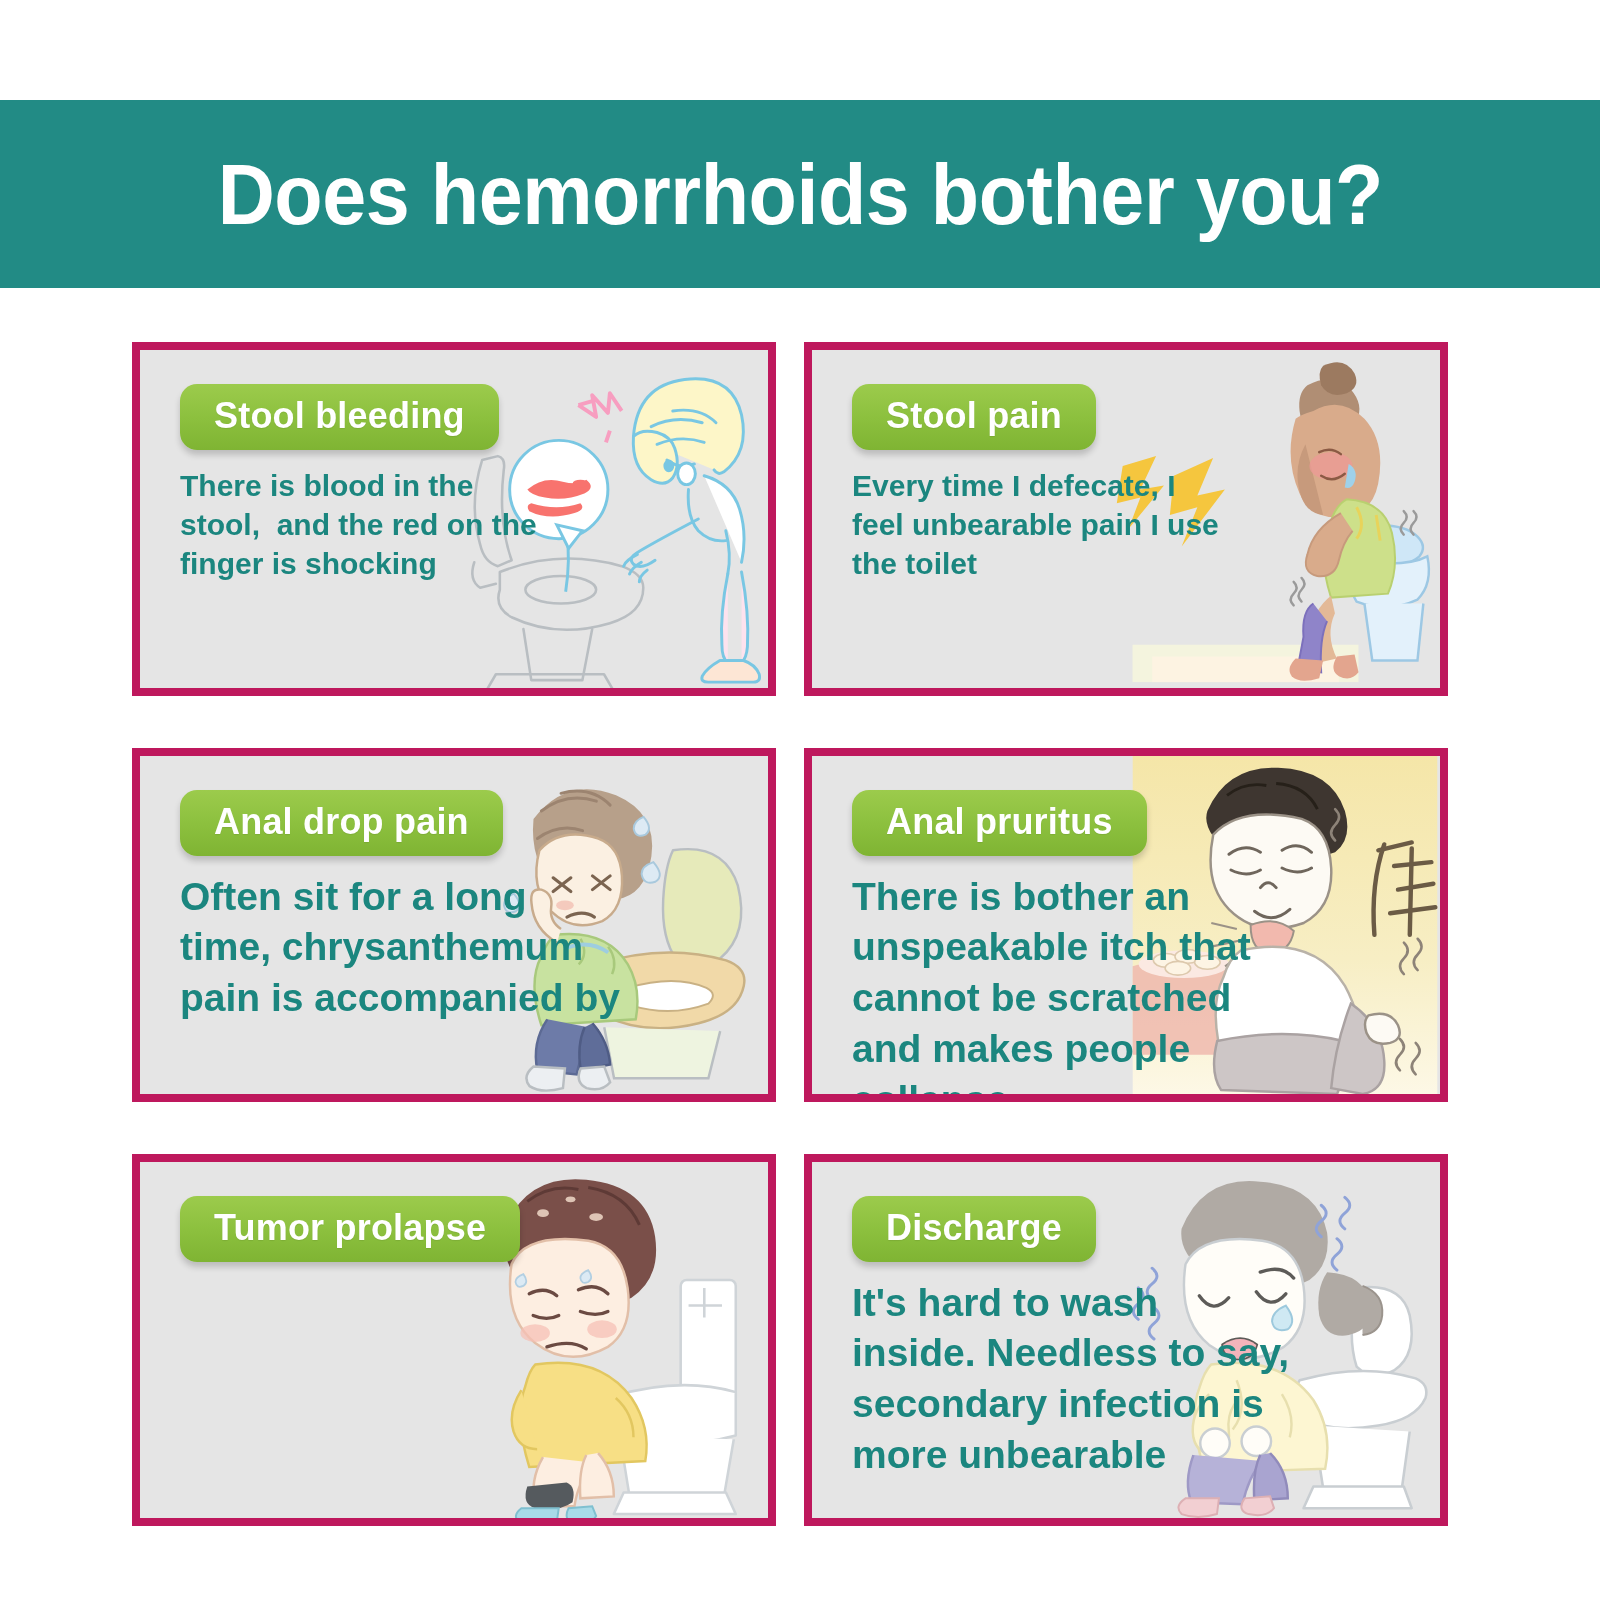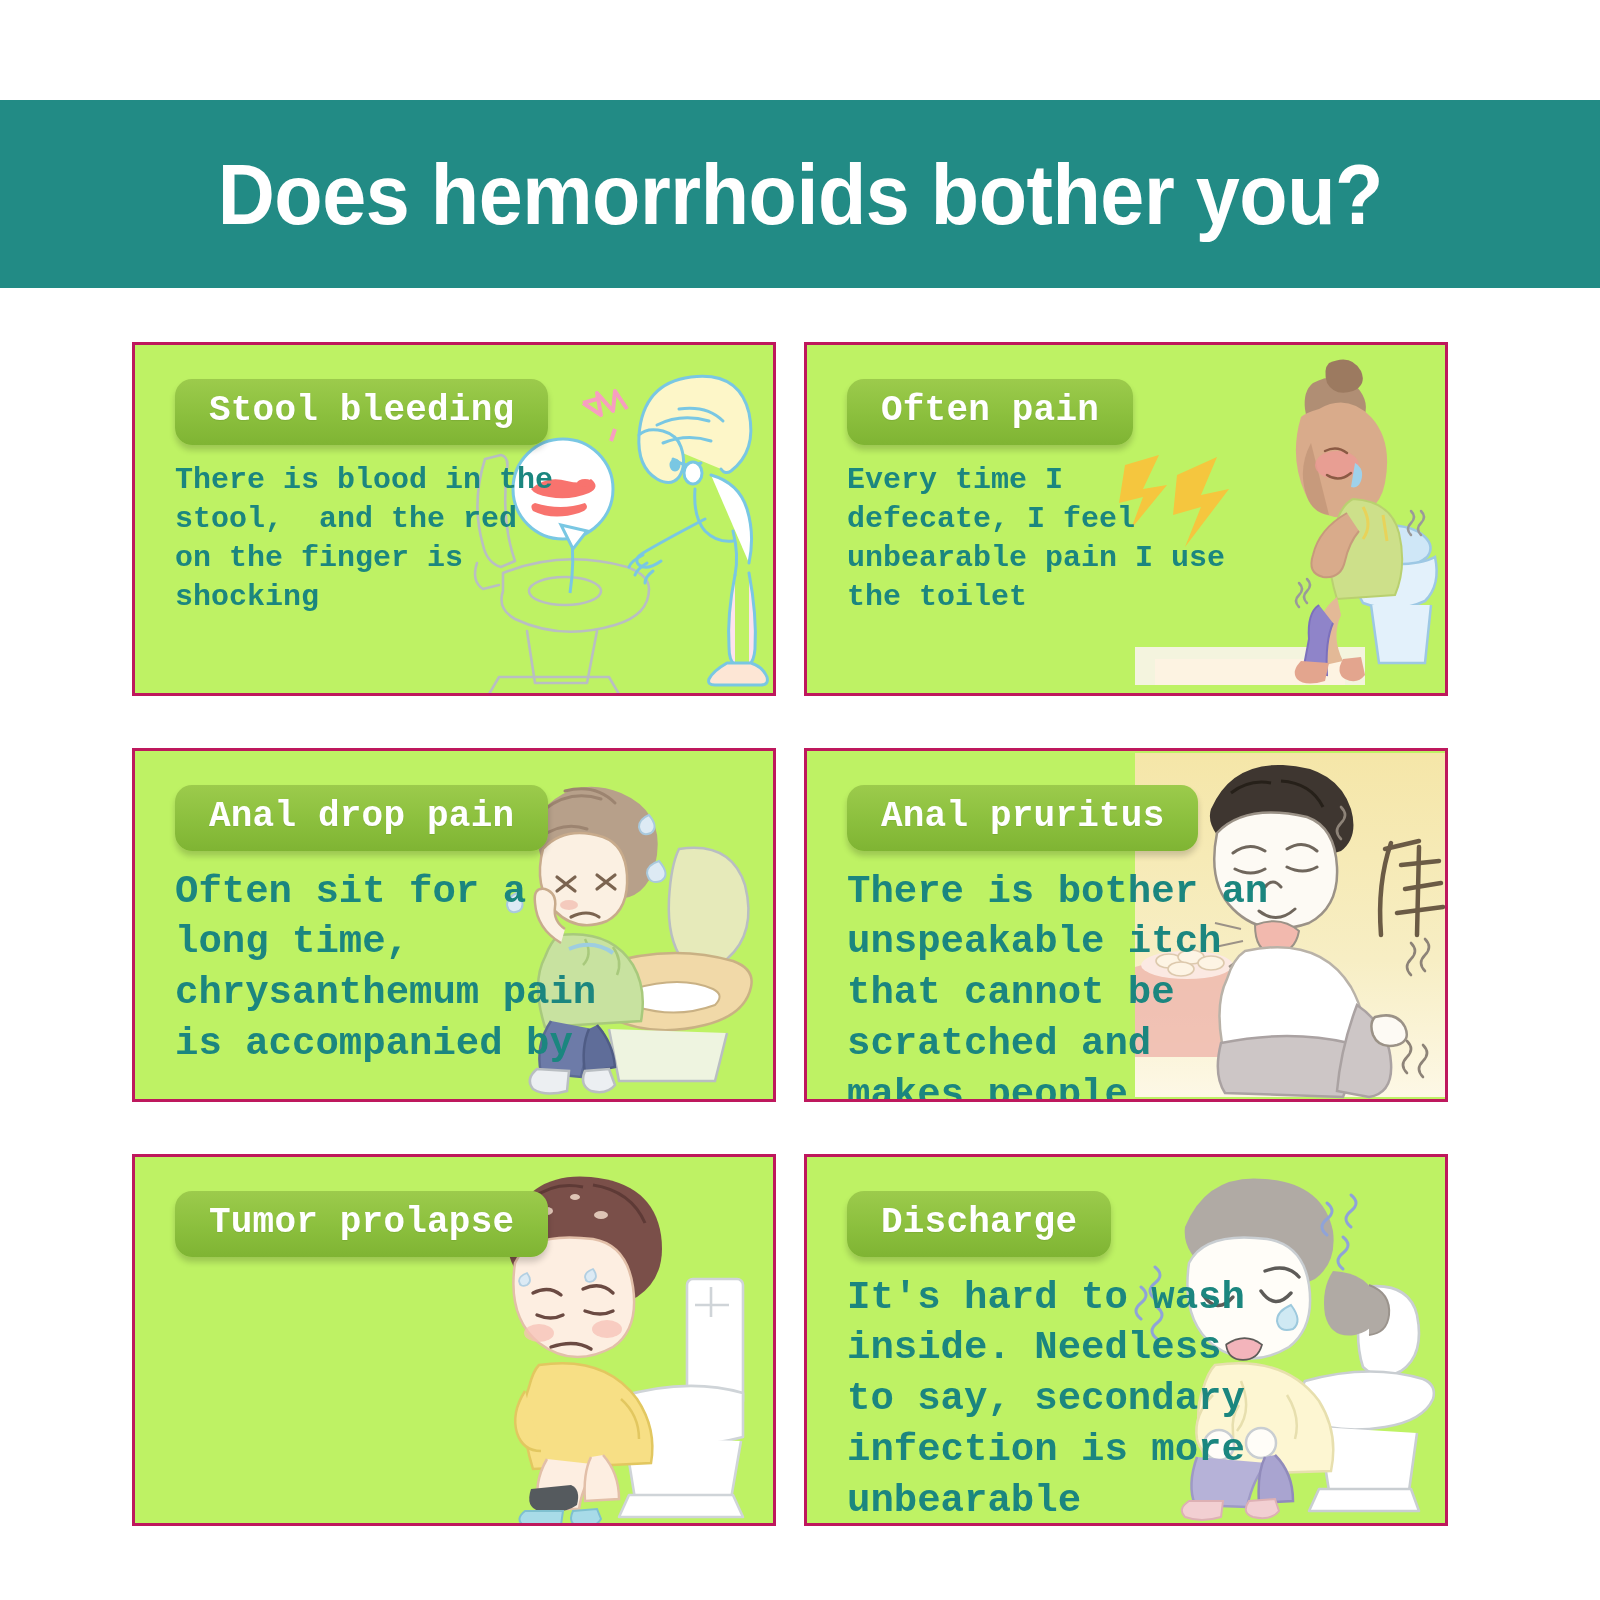--- a/index.html
+++ b/index.html
@@ -35,24 +35,23 @@
     left: 132px; top: 342px;
     width: 1316px;
     display: grid;
     grid-template-columns: 644px 644px;
     grid-template-rows: 354px 354px 372px;
     column-gap: 28px;
     row-gap: 52px;
   }
   .card {
     position: relative;
-    background: #bef264;
-    border: 3px solid #be185d;
+    background: #e5e5e5;
+    border: 8px solid #be185d;
     overflow: hidden;
-    font-family: Liberation Mono, monospace;
   }
   .card-text {
     position: absolute;
     left: 40px; top: 34px;
     width: 380px;
     z-index: 4;
   }
   .badge {
     display: inline-block;
     padding: 13px 34px 15px 34px;
@@ -197,21 +196,21 @@
 
             <g fill="none" stroke="#9a9a9a" stroke-width="2.5" stroke-linecap="round">
               <path d="M184 236 q6 6 0 12 q-6 6 0 12 M192 232 q6 6 0 12 q-6 6 0 12"></path>
               <path d="M296 164 q6 6 0 12 q-6 6 0 12 M306 164 q6 6 0 12 q-6 6 0 12"></path>
             </g>
           </g>
         </svg>
       </div>
       <div class="card-text">
         <div class="badge-wrap">
-          <span class="badge">Often pain</span>
+          <span class="badge">Stool pain</span>
         </div>
         <div class="body-text">Every time I defecate, I feel unbearable pain I use the toilet</div>
       </div>
     </div>
 
     <div class="card wide">
       <div class="art wide">
         <svg viewBox="0 0 300 344" xmlns="http://www.w3.org/2000/svg">
 
           <path d="M206 96 q52 -8 66 36 q12 48 -18 74 q-22 18 -44 2 q-16 -22 -14 -62 q2 -34 10 -50 z" fill="#e6eaba" stroke="#b9bec2" stroke-width="2.5"></path>

